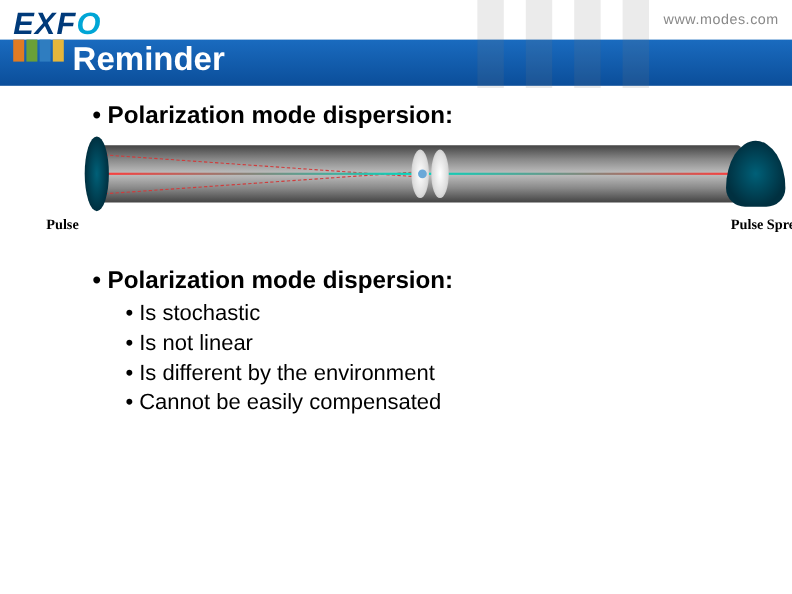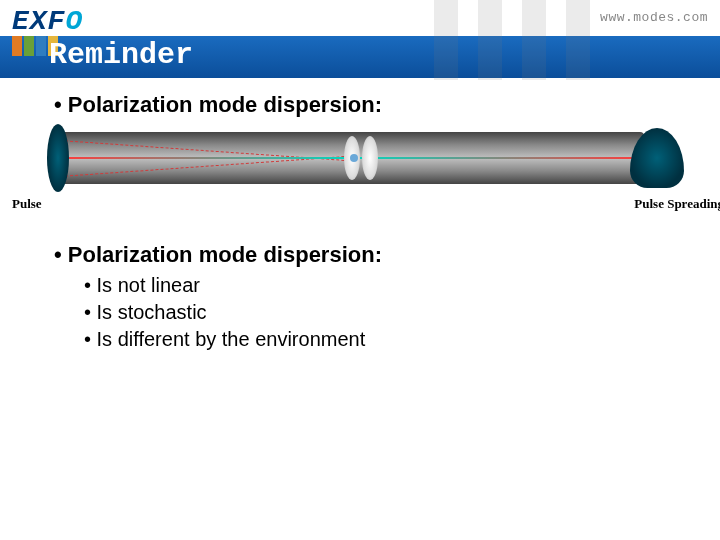--- a/index.html
+++ b/index.html
@@ -8,21 +8,20 @@
     height: 540px;
     background: #fff;
     font-family: Arial, Helvetica, sans-serif;
     position: relative;
     overflow: hidden;
   }
   .header {
     position: relative;
     height: 56px;
     background: #fff;
-    font-family: Liberation Mono, monospace;
   }
   .logo {
     position: absolute;
     left: 12px;
     top: 6px;
     font-size: 28px;
     font-weight: 900;
     letter-spacing: 1px;
     color: #003a7a;
     font-style: italic;
@@ -70,28 +69,28 @@
   }
   .stripes-right span {
     width: 24px;
     height: 80px;
     background: rgba(120,120,120,0.15);
     display: block;
   }
   .slide-title {
     position: absolute;
     top: 38px;
-    left: 49px;
+    left: 66px;
     font-size: 30px;
     font-weight: 700;
     color: #fff;
     z-index: 3;
   }
   .content {
-    padding: 36px 40px 0 54px;
+    padding: 36px 40px 0 84px;
     position: relative;
   }
   .heading {
     font-size: 22px;
     font-weight: 700;
     color: #000;
     margin-bottom: 4px;
   }
   .sub {
     font-size: 20px;
@@ -239,18 +238,19 @@
     <div class="node" style="left:348px"></div>
     <div class="dot" style="left:336px"></div>
     <div class="pulse-in"></div>
     <div class="pulse-out"></div>
     <div class="label-left">Pulse</div>
     <div class="label-right">Pulse Spreading</div>
   </div>
 
   <div class="heading bullet">Polarization mode dispersion:</div>
   <div class="list2">
+    <div class="bullet">Is stochastic</div>
     <div class="bullet">Is not linear</div>
-    <div class="bullet">Is stochastic</div>
     <div class="bullet">Is different by the environment</div>
+    <div class="bullet">Cannot be easily compensated</div>
   </div>
 
 </div>
 
 </body></html>

